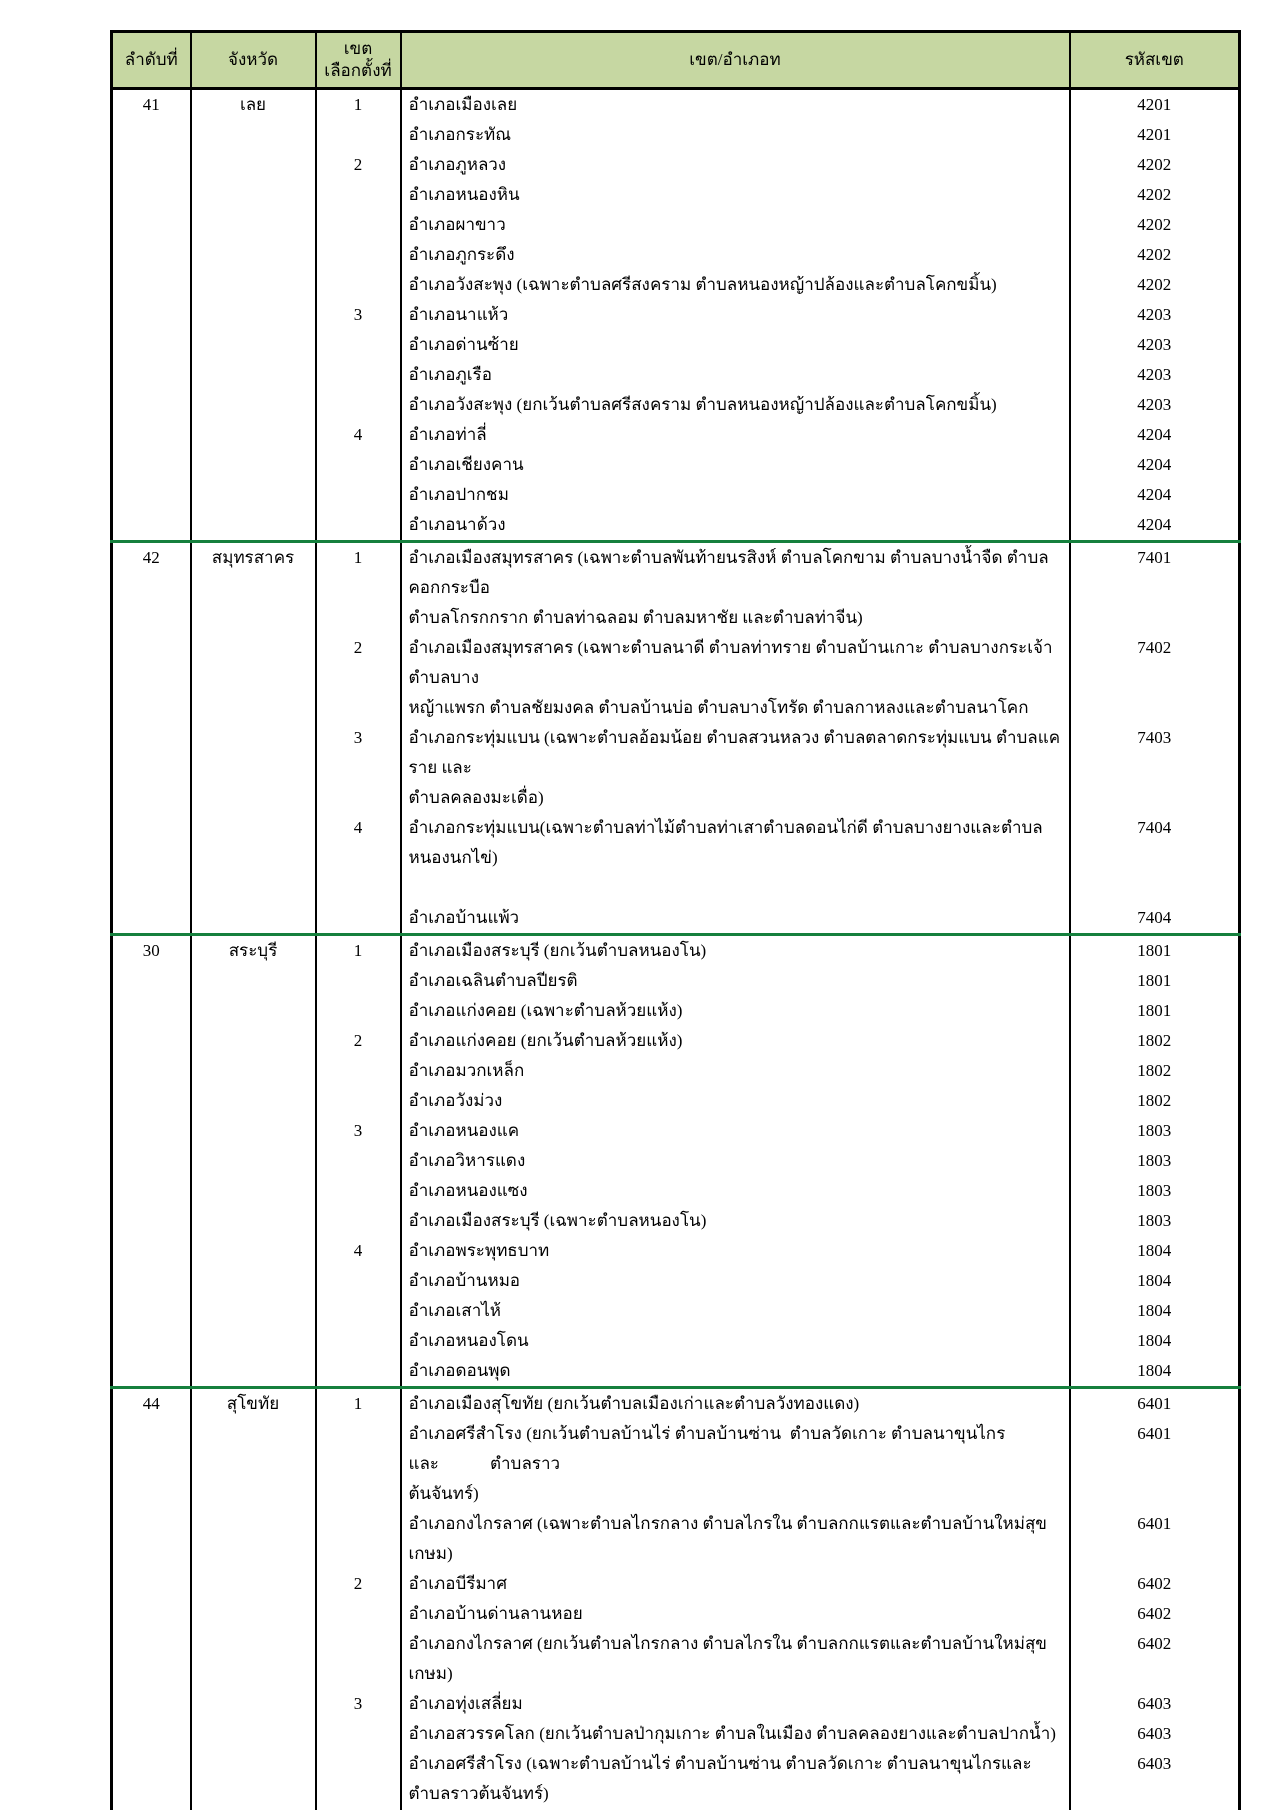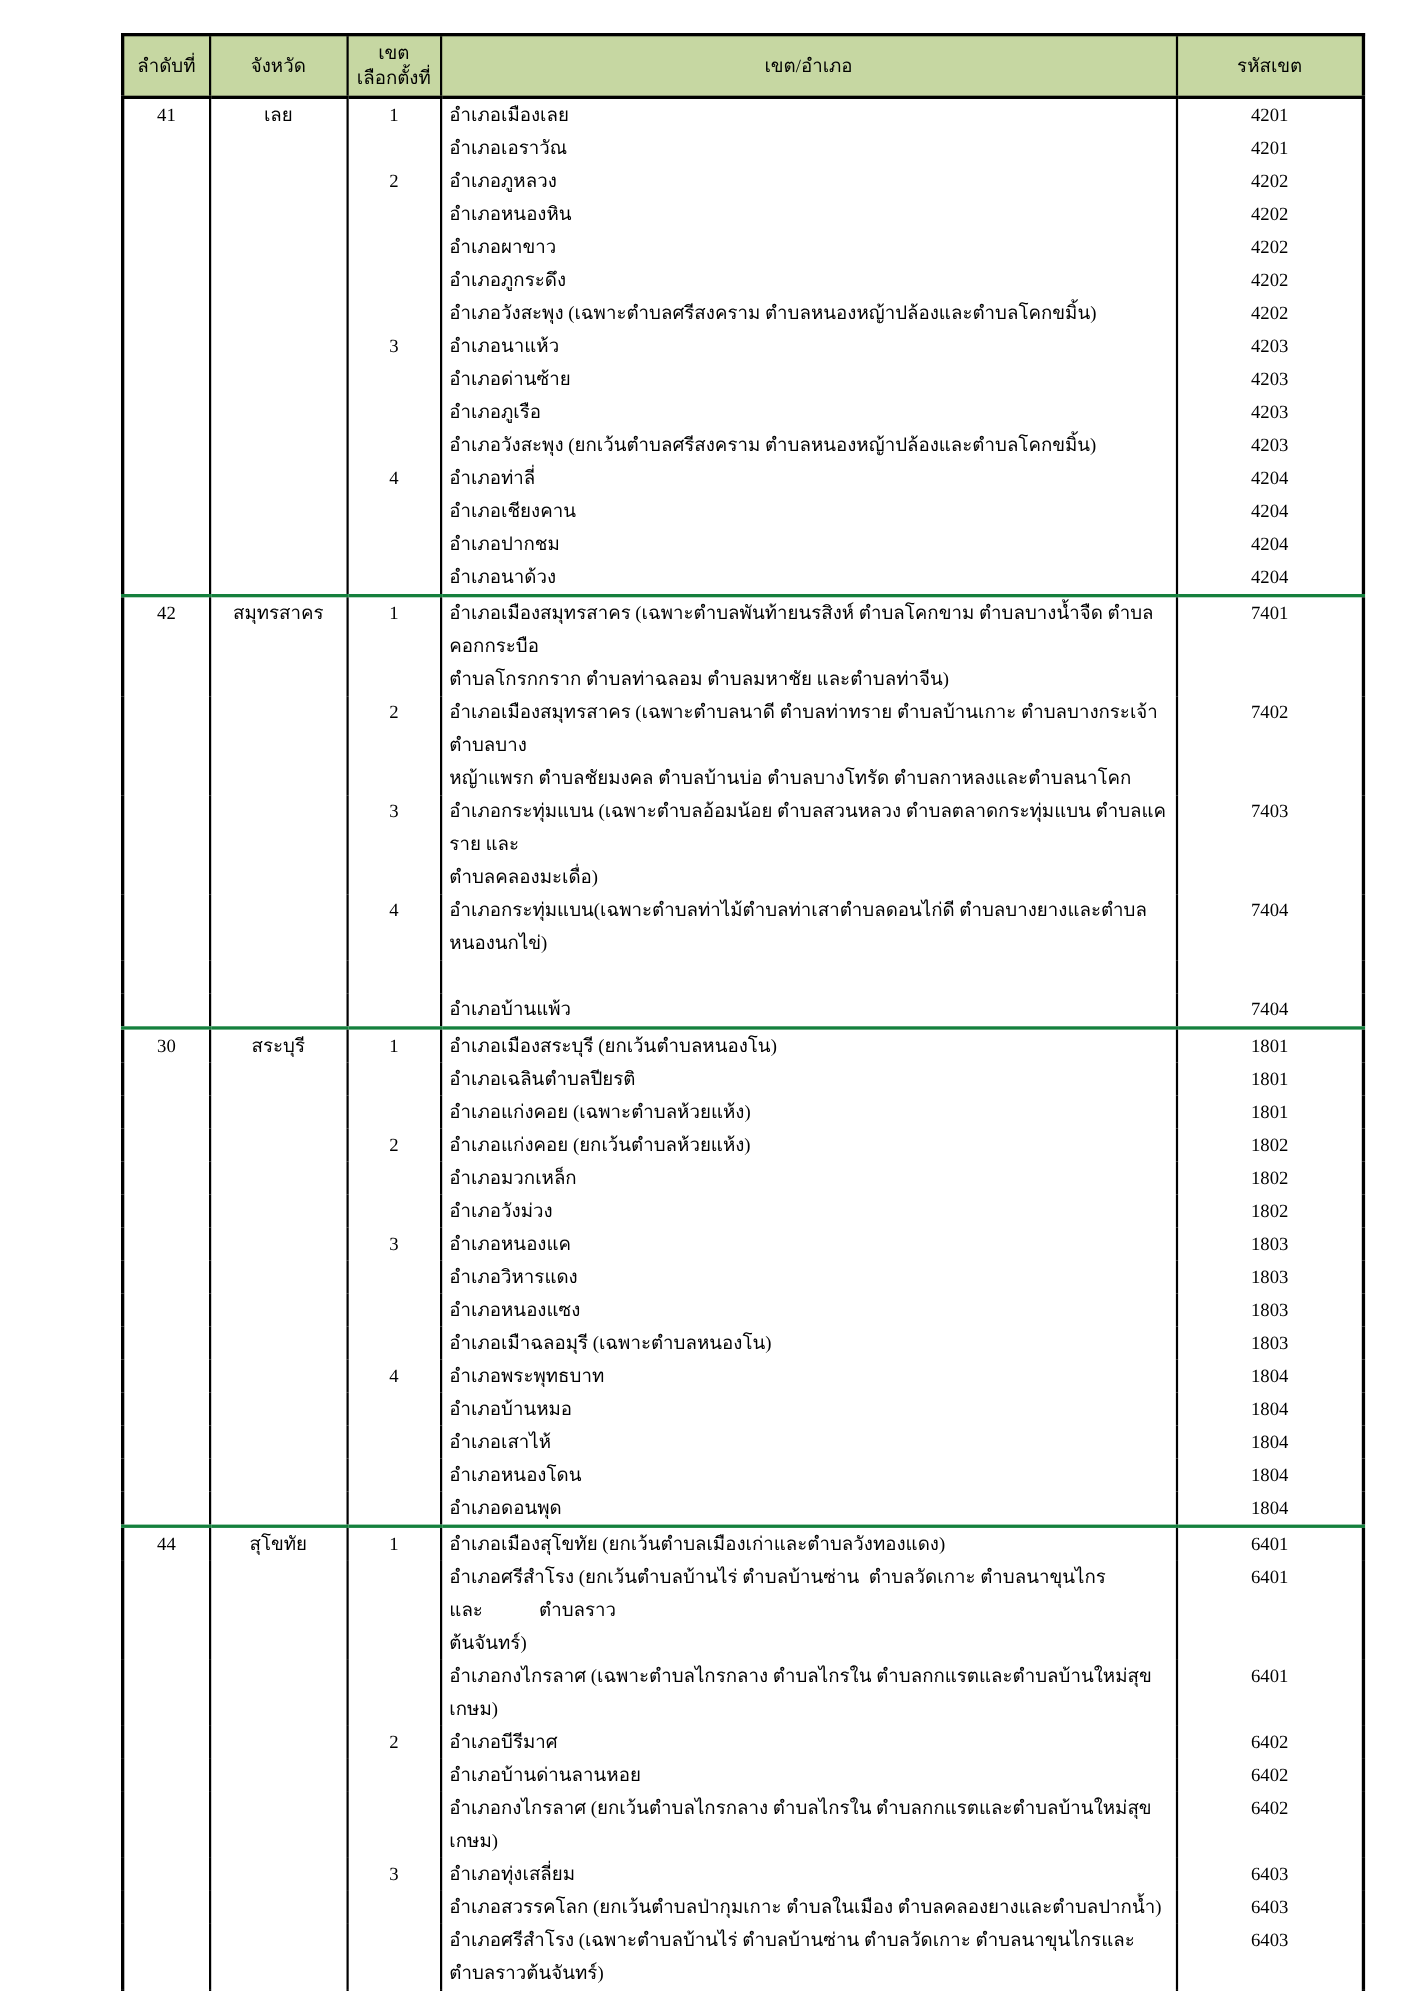--- a/index.html
+++ b/index.html
@@ -76,36 +76,36 @@
       <col class="col-code">
     </colgroup>
     <thead>
       <tr>
         <th>ลำดับที่</th>
         <th>จังหวัด</th>
         <th>
           <span>เขต</span><br>
           <span>เลือกตั้งที่</span>
         </th>
-        <th>เขต/อำเภอ</th>
+        <th>เขต/อำเภอท</th>
         <th>รหัสเขต</th>
       </tr>
     </thead>
     <tbody id="table-body">
         <tr class="section-start">
     <td class="c-no" rowspan="15">41</td>
     <td class="c-prov" rowspan="15">เลย</td>
     <td class="c-dist">1</td>
     <td class="c-area">อำเภอเมืองเลย</td>
     <td class="c-code">4201</td>
   </tr>
         <tr>
 
     <td class="c-dist"></td>
-    <td class="c-area">อำเภอเอราวัณ</td>
+    <td class="c-area">อำเภอกระทัณ</td>
     <td class="c-code">4201</td>
   </tr>
         <tr>
 
     <td class="c-dist">2</td>
     <td class="c-area">อำเภอภูหลวง</td>
     <td class="c-code">4202</td>
   </tr>
         <tr>
 
@@ -270,21 +270,21 @@
   </tr>
         <tr>
 
     <td class="c-dist"></td>
     <td class="c-area">อำเภอหนองแซง</td>
     <td class="c-code">1803</td>
   </tr>
         <tr>
 
     <td class="c-dist"></td>
-    <td class="c-area">อำเภอเมืาฉลอมุรี (เฉพาะตำบลหนองโน)</td>
+    <td class="c-area">อำเภอเมืองสระบุรี (เฉพาะตำบลหนองโน)</td>
     <td class="c-code">1803</td>
   </tr>
         <tr>
 
     <td class="c-dist">4</td>
     <td class="c-area">อำเภอพระพุทธบาท</td>
     <td class="c-code">1804</td>
   </tr>
         <tr>
 

